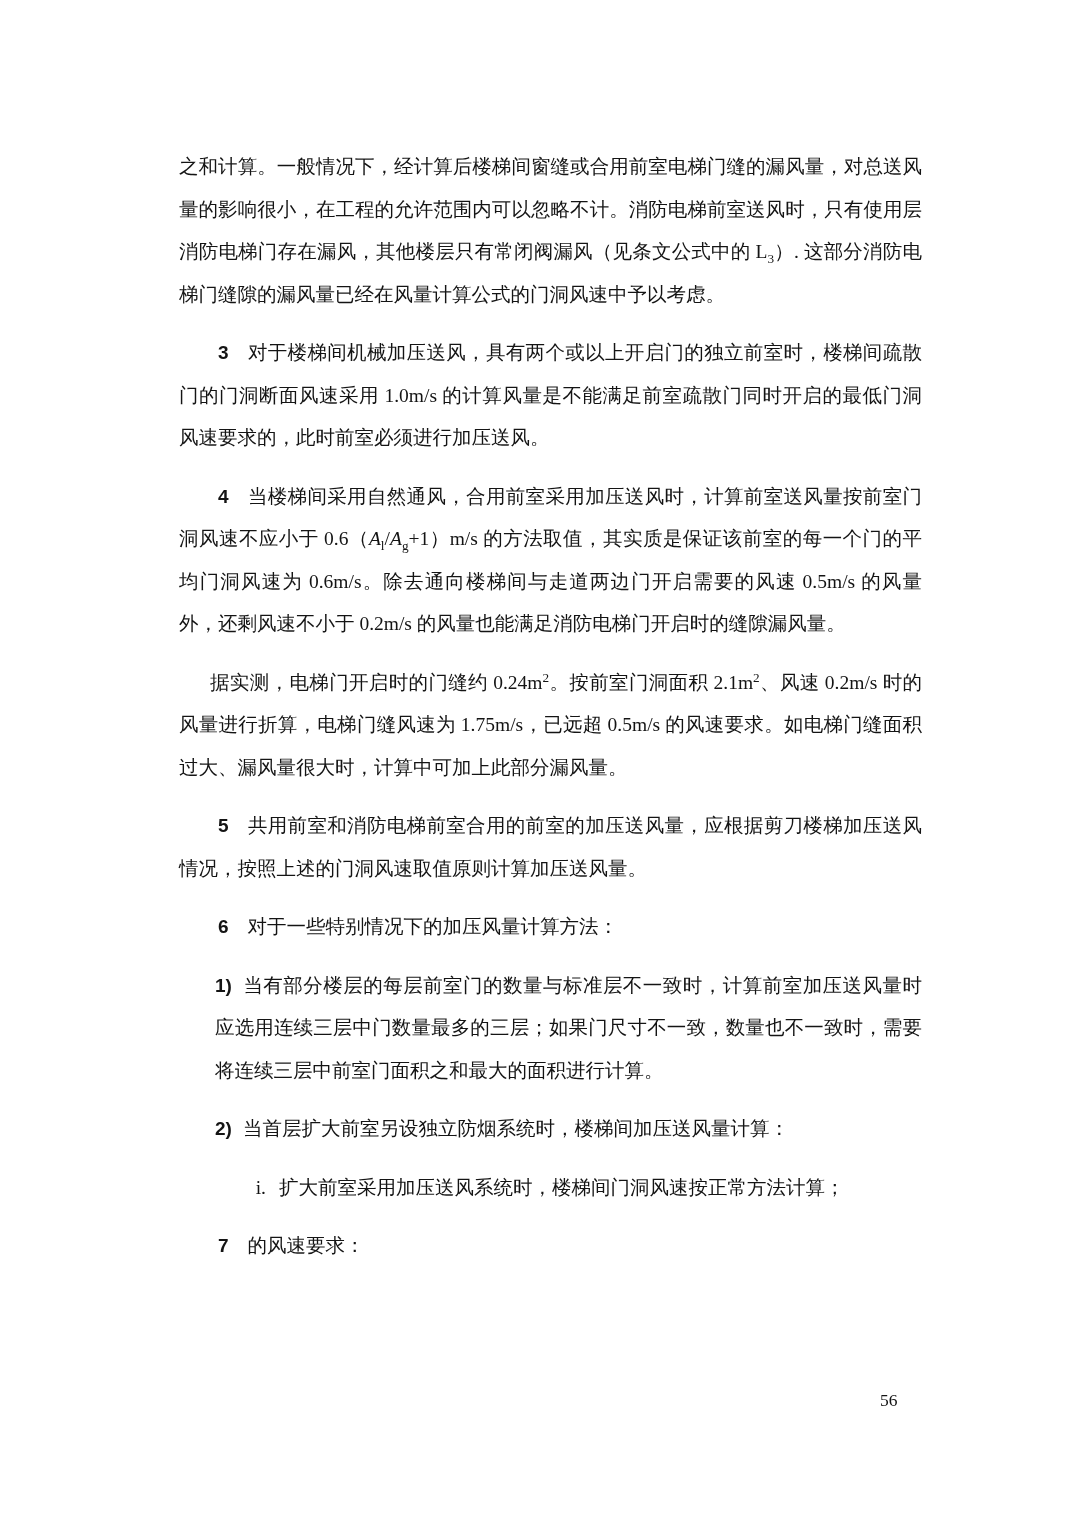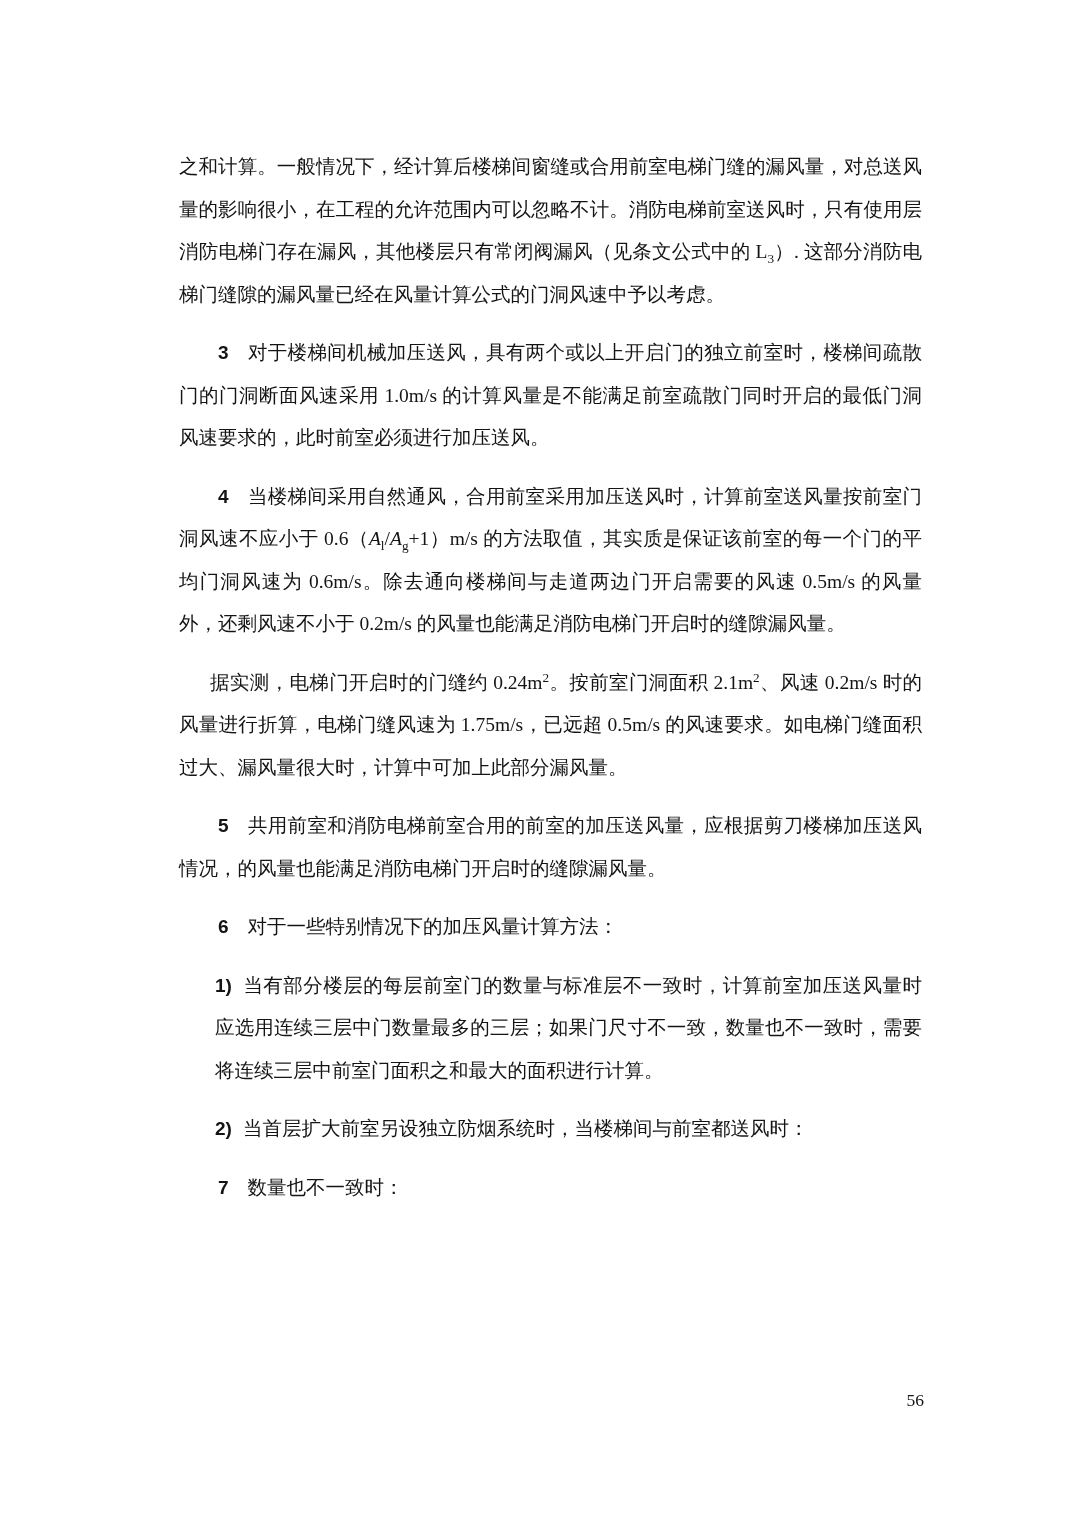--- a/index.html
+++ b/index.html
@@ -53,33 +53,34 @@
     text-align: right;
     margin-right: 13px;
   }
   sub, sup { line-height: 0; font-size: 0.68em; }
   i { font-style: italic; }
   .page-number {
     position: absolute;
     left: 880px;
     top: 1388px;
     width: 44px;
-    text-align: right;
+    text-align: left;
     font-size: 17.5px;
     line-height: 24px;
   }
 </style>
 </head>
 <body>
 
 <main class="content">
     <div class="para plain"><span>之和计算。一般情况下，经计算后楼梯间窗缝或合用前室电梯门缝的漏风量，对总送风量的影响很小，在工程的允许范围内可以忽略不计。消防电梯前室送风时，只有使用层消防电梯门存在漏风，其他楼层只有常闭阀漏风（见条文公式中的 L<sub>3</sub>）. 这部分消防电梯门缝隙的漏风量已经在风量计算公式的门洞风速中予以考虑。</span></div>
     <div class="para num"><span class="marker num">3</span><span>对于楼梯间机械加压送风，具有两个或以上开启门的独立前室时，楼梯间疏散门的门洞断面风速采用 1.0m/s 的计算风量是不能满足前室疏散门同时开启的最低门洞风速要求的，此时前室必须进行加压送风。</span></div>
     <div class="para num"><span class="marker num">4</span><span>当楼梯间采用自然通风，合用前室采用加压送风时，计算前室送风量按前室门洞风速不应小于 0.6（<i>A</i><sub>l</sub>/<i>A</i><sub>g</sub>+1）m/s 的方法取值，其实质是保证该前室的每一个门的平均门洞风速为 0.6m/s。除去通向楼梯间与走道两边门开启需要的风速 0.5m/s 的风量外，还剩风速不小于 0.2m/s 的风量也能满足消防电梯门开启时的缝隙漏风量。</span></div>
     <div class="para indent"><span>据实测，电梯门开启时的门缝约 0.24m<sup>2</sup>。按前室门洞面积 2.1m<sup>2</sup>、风速 0.2m/s 时的风量进行折算，电梯门缝风速为 1.75m/s，已远超 0.5m/s 的风速要求。如电梯门缝面积过大、漏风量很大时，计算中可加上此部分漏风量。</span></div>
-    <div class="para num"><span class="marker num">5</span><span>共用前室和消防电梯前室合用的前室的加压送风量，应根据剪刀楼梯加压送风情况，的风量也能满足消防电梯门开启时的缝隙漏风量。</span></div>
+    <div class="para num"><span class="marker num">5</span><span>共用前室和消防电梯前室合用的前室的加压送风量，应根据剪刀楼梯加压送风情况，按照上述的门洞风速取值原则计算加压送风量。</span></div>
     <div class="para num"><span class="marker num">6</span><span>对于一些特别情况下的加压风量计算方法：</span></div>
     <div class="para sub"><span class="marker sub">1)</span><span>当有部分楼层的每层前室门的数量与标准层不一致时，计算前室加压送风量时应选用连续三层中门数量最多的三层；如果门尺寸不一致，数量也不一致时，需要将连续三层中前室门面积之和最大的面积进行计算。</span></div>
-    <div class="para sub"><span class="marker sub">2)</span><span>当首层扩大前室另设独立防烟系统时，当楼梯间与前室都送风时：</span></div>
-    <div class="para num"><span class="marker num">7</span><span>数量也不一致时：</span></div>
+    <div class="para sub"><span class="marker sub">2)</span><span>当首层扩大前室另设独立防烟系统时，楼梯间加压送风量计算：</span></div>
+    <div class="para roman"><span class="marker roman">i.</span><span>扩大前室采用加压送风系统时，楼梯间门洞风速按正常方法计算；</span></div>
+    <div class="para num"><span class="marker num">7</span><span>的风速要求：</span></div>
   </main>
 
 <div class="page-number">56</div>
 
 </body></html>

